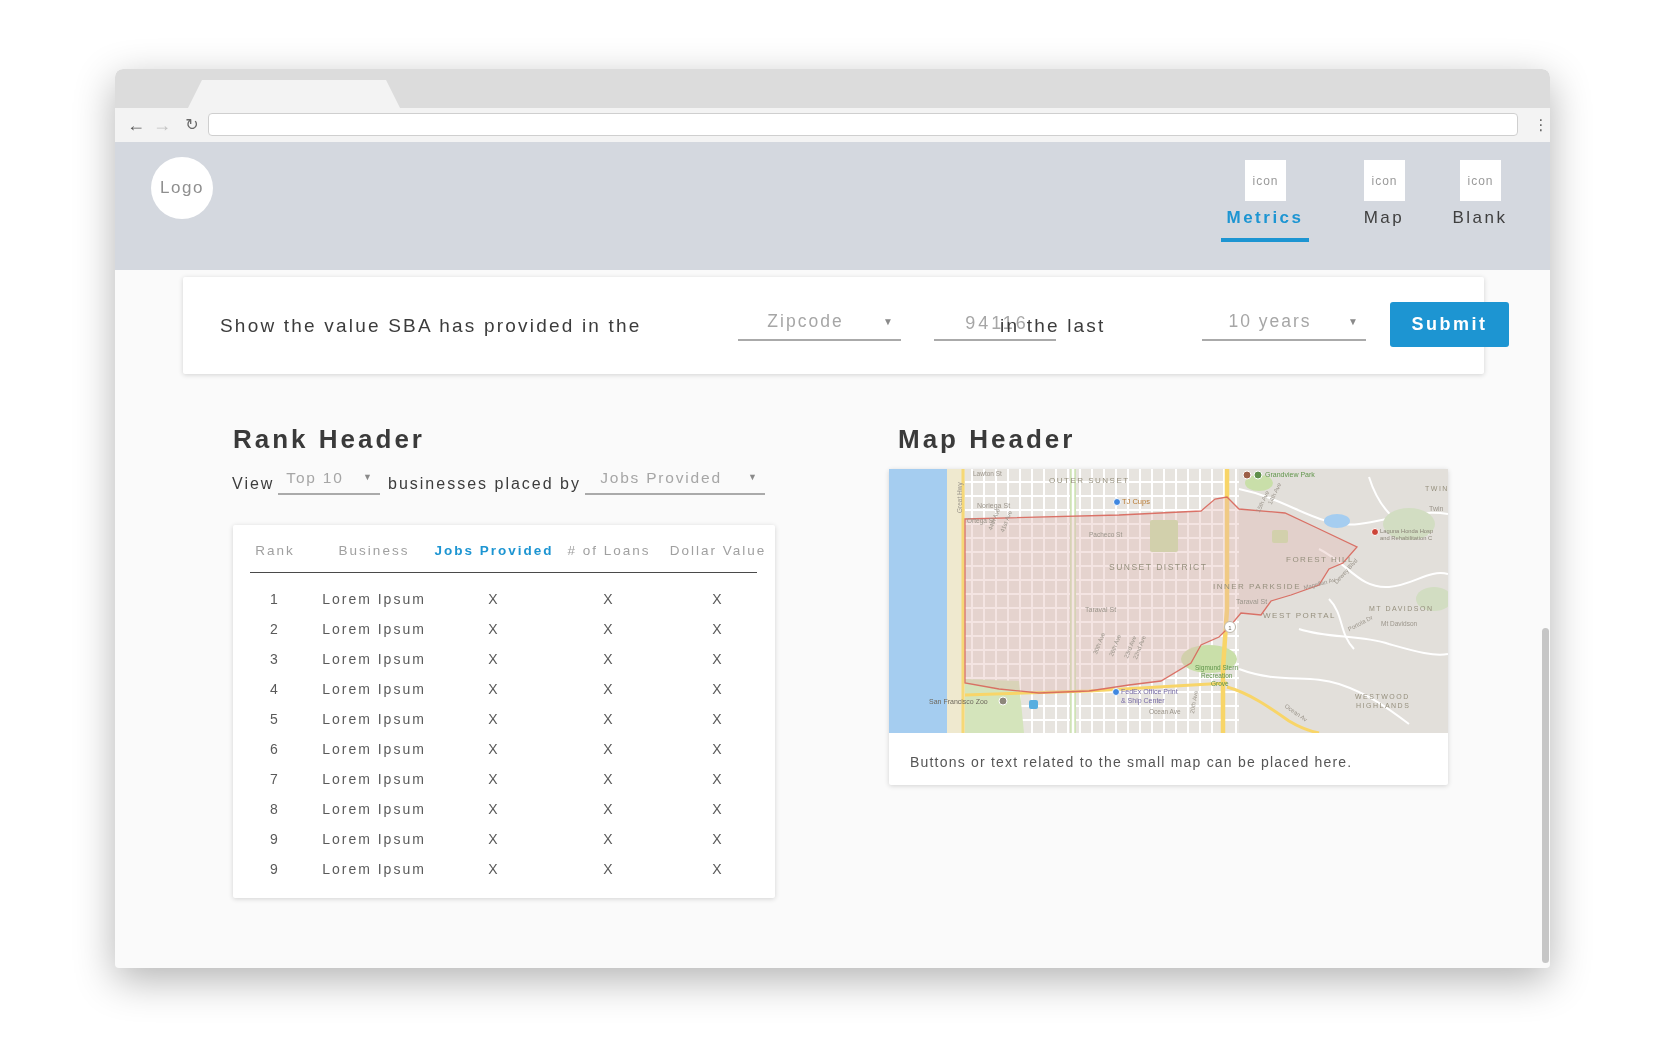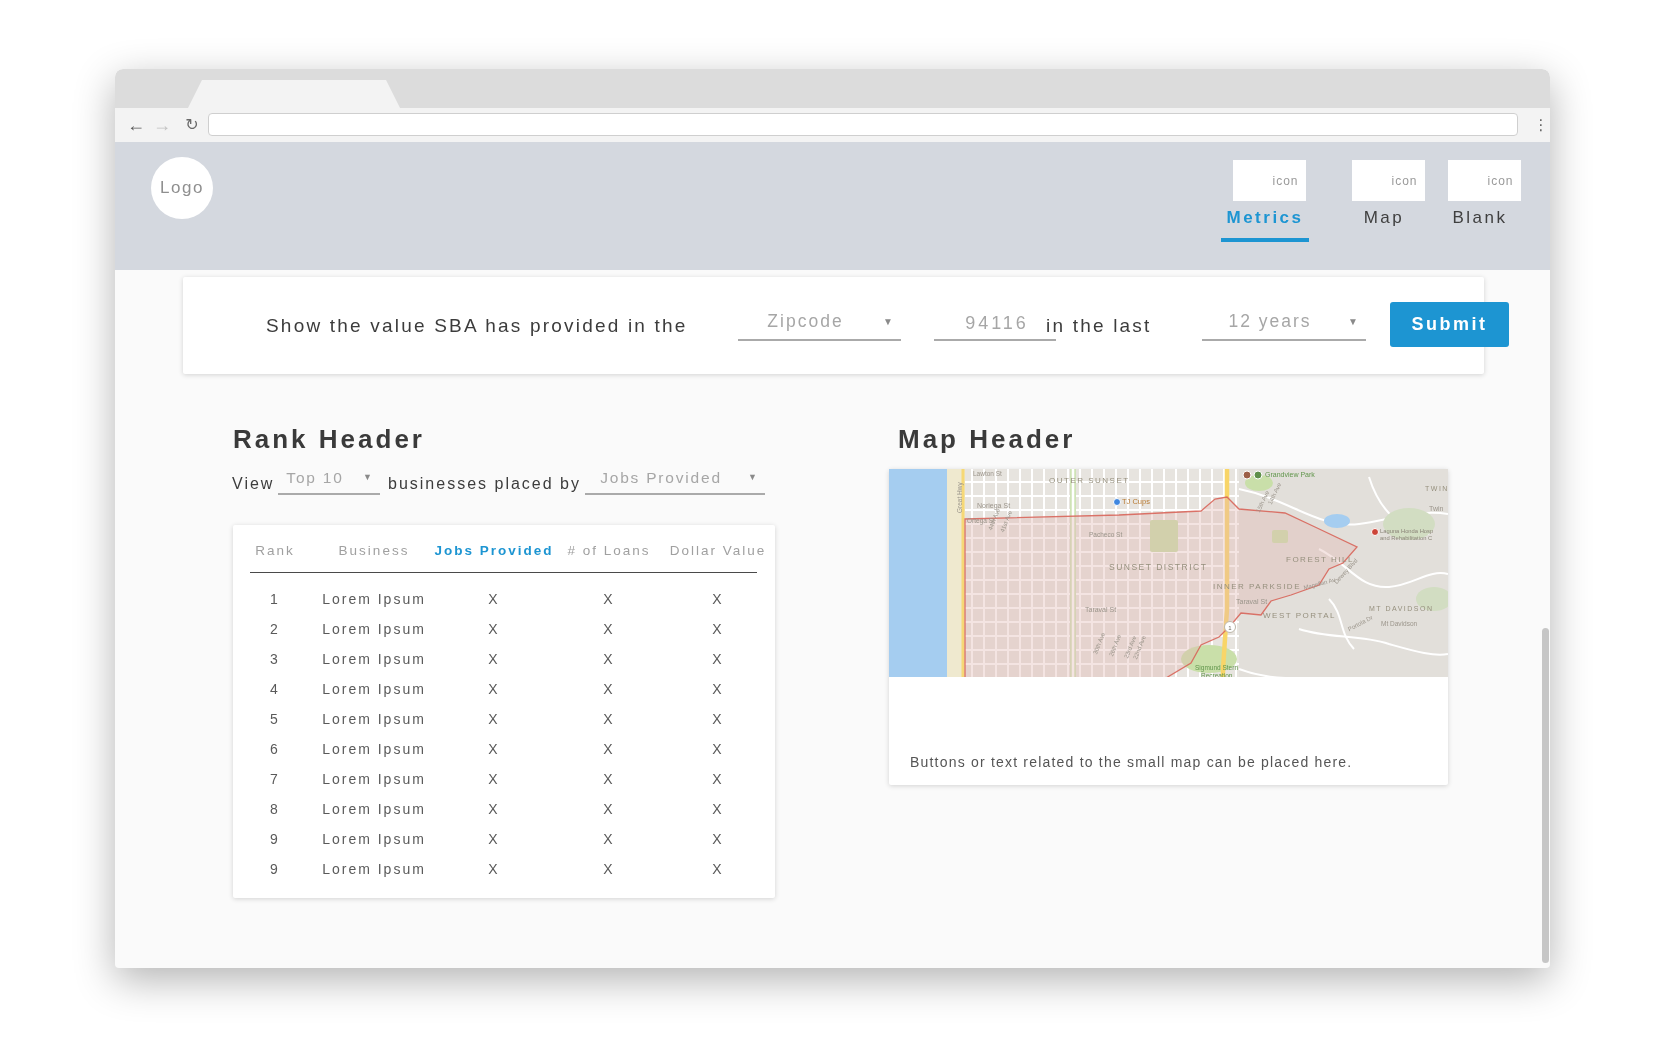--- a/index.html
+++ b/index.html
@@ -14,29 +14,29 @@
   .toolbar{position:absolute;left:0;top:39px;width:100%;height:34px;background:#f3f3f3;border-bottom:1px solid #d2d2d2;}
   .navbtn{position:absolute;top:4px;width:26px;height:26px;line-height:26px;text-align:center;font-size:18px;color:#5a5a5a;}
   .urlbar{position:absolute;left:93px;top:5px;width:1310px;height:23px;background:#fff;border:1px solid #cfcfcf;
           border-radius:4px;font-size:13px;color:#444;padding:0 8px;box-sizing:border-box;outline:none;}
   .moredots{position:absolute;left:1416px;top:4px;width:20px;height:26px;line-height:26px;text-align:center;color:#666;font-size:15px;}
   
   .appheader{position:absolute;left:0;top:73px;width:100%;height:128px;background:#d4d8df;}
   .logo{position:absolute;left:36px;top:15px;width:62px;height:62px;border-radius:50%;background:#fff;
         display:flex;align-items:center;justify-content:center;font-size:17px;color:#8f8f8f;letter-spacing:1.5px;}
   .navitem{position:absolute;top:0;width:120px;height:100px;text-align:center;cursor:pointer;}
-  .iconbox{position:absolute;left:28px;top:18px;width:41px;height:41px;background:#fff;
-           display:flex;align-items:center;justify-content:center;font-size:12px;color:#9a9a9a;letter-spacing:1px;padding-left:32px;}
+  .iconbox{position:absolute;left:40px;top:18px;width:41px;height:41px;background:#fff;
+           display:flex;align-items:center;justify-content:center;font-size:12px;color:#9a9a9a;letter-spacing:1px;}
   .navlabel{position:absolute;left:0;top:66px;width:120px;font-size:17px;letter-spacing:2.5px;color:#3f3f3f;}
   .navitem.active .navlabel{color:#1d95d2;font-weight:bold;}
   .nav-underline{position:absolute;left:16px;bottom:0;width:88px;height:4px;background:#1d95d2;}
   
   .card{background:#fff;box-shadow:0 1px 5px rgba(0,0,0,.16);border-radius:2px;}
   .querycard{position:absolute;left:68px;top:208px;width:1301px;height:97px;}
-  .qtext{position:absolute;top:38px;font-size:19px;letter-spacing:2.2px;color:#3c3c3c;white-space:nowrap;margin-left:46px;}
+  .qtext{position:absolute;top:38px;font-size:19px;letter-spacing:2.2px;color:#3c3c3c;white-space:nowrap;}
   .dd{position:absolute;top:30px;height:34px;}
   .dd-val{position:absolute;left:0;right:28px;top:4px;text-align:center;font-size:17.5px;letter-spacing:2px;color:#a6a6a6;white-space:nowrap;}
   .dd-caret{position:absolute;right:8px;top:9px;font-size:10px;color:#8a8a8a;}
   .dd-line,.in-line{position:absolute;left:0;bottom:0;width:100%;height:2px;background:#aaa;}
   .zipinput{position:absolute;left:0;top:0;width:100%;height:30px;border:none;background:transparent;outline:none;
             text-align:center;font-size:18px;letter-spacing:3px;color:#a6a6a6;font-family:inherit;}
   .submitbtn{position:absolute;left:1207px;top:25px;width:119px;height:45px;background:#1d95d2;color:#fff;border:none;
              border-radius:3px;font-size:18px;font-weight:bold;letter-spacing:2.5px;font-family:inherit;cursor:pointer;}
   
   .sectitle{position:absolute;font-size:26px;font-weight:600;letter-spacing:3px;color:#3a3a3a;white-space:nowrap;}
@@ -47,21 +47,21 @@
   .tablecard{position:absolute;left:118px;top:456px;width:542px;height:373px;}
   .t-head{position:absolute;left:0;top:18px;width:475px;display:grid;grid-template-columns:84px 114px 126px 104px 114px;}
   .t-head span{text-align:center;font-size:13.5px;letter-spacing:2px;color:#a0a0a0;white-space:nowrap;}
   .t-head .hl{color:#1d95d2;font-weight:bold;}
   .t-divider{position:absolute;left:17px;top:47px;width:507px;height:1px;background:#4a4a4a;}
   .t-rows{position:absolute;left:0;top:59px;width:542px;}
   .t-row{display:grid;grid-template-columns:84px 114px 126px 104px 114px;height:30px;align-items:center;}
   .t-row span{text-align:center;font-size:14px;letter-spacing:2px;color:#5a5a5a;white-space:nowrap;}
   
   .mapcard{position:absolute;left:774px;top:400px;width:559px;height:316px;}
-  .mapviz{position:absolute;left:0;top:0;width:559px;height:208px;overflow:hidden;background:#e7e4df;}
+  .mapviz{position:absolute;left:0;top:0;width:559px;height:264px;overflow:hidden;background:#e7e4df;}
   .mapviz svg{position:absolute;left:0;top:0;}
   .map-label{position:absolute;white-space:nowrap;transform-origin:left top;line-height:1;}
   .k-district{color:#96907e;letter-spacing:1.5px;}
   .k-street{color:#9b958b;}
   .k-park{color:#61964c;}
   .k-cafe{color:#b97c35;}
   .k-store{color:#7569a5;}
   .k-poi{color:#6d675c;}
   .k-hosp{color:#8a8477;}
   .mapcaption{position:absolute;left:21px;top:264px;width:520px;height:58px;display:flex;align-items:center;
@@ -116,21 +116,21 @@
       </div>
 
       <div class="dd" style="left:751px;width:122px;">
         <input class="zipinput" value="94116" style="">
         <div class="in-line"></div>
       </div>
 
       <span class="qtext" style="left:817px;">in the last</span>
 
       <div class="dd" style="left:1019px;width:164px;">
-        <span class="dd-val">12 years</span>
+        <span class="dd-val">10 years</span>
         <span class="dd-caret">▼</span>
         <div class="dd-line"></div>
       </div>
 
       <button class="submitbtn">Submit</button>
     </div>
 
     <div class="sectitle" style="left:118px;top:355px;">Rank Header</div>
 
     <span class="viewrow-text" style="left:117px;top:406px;">View</span>

